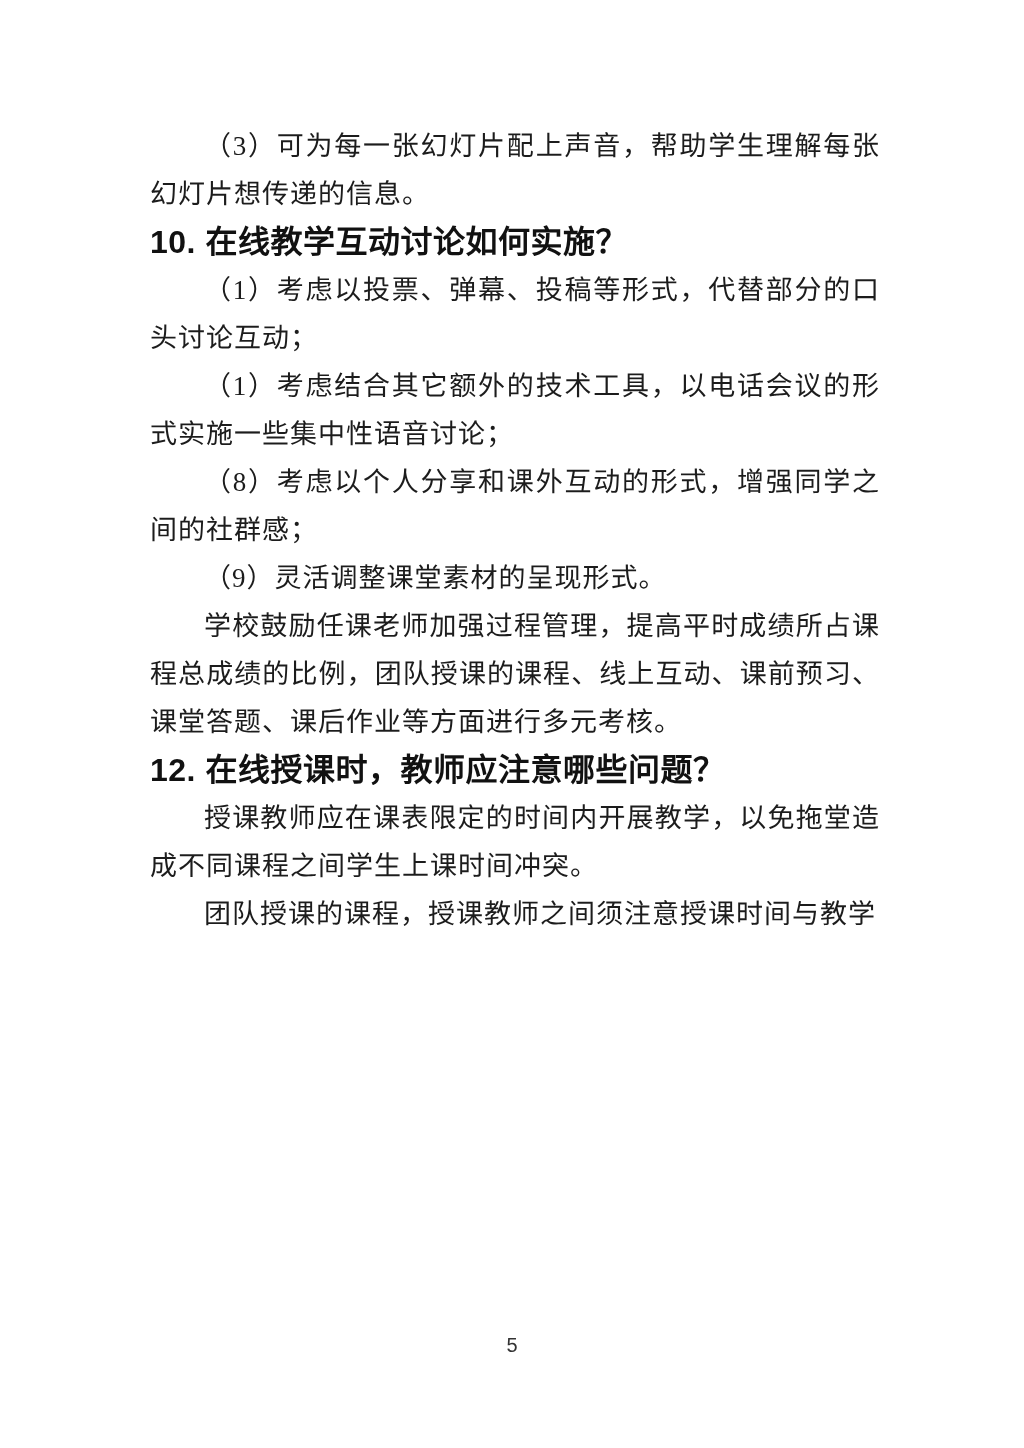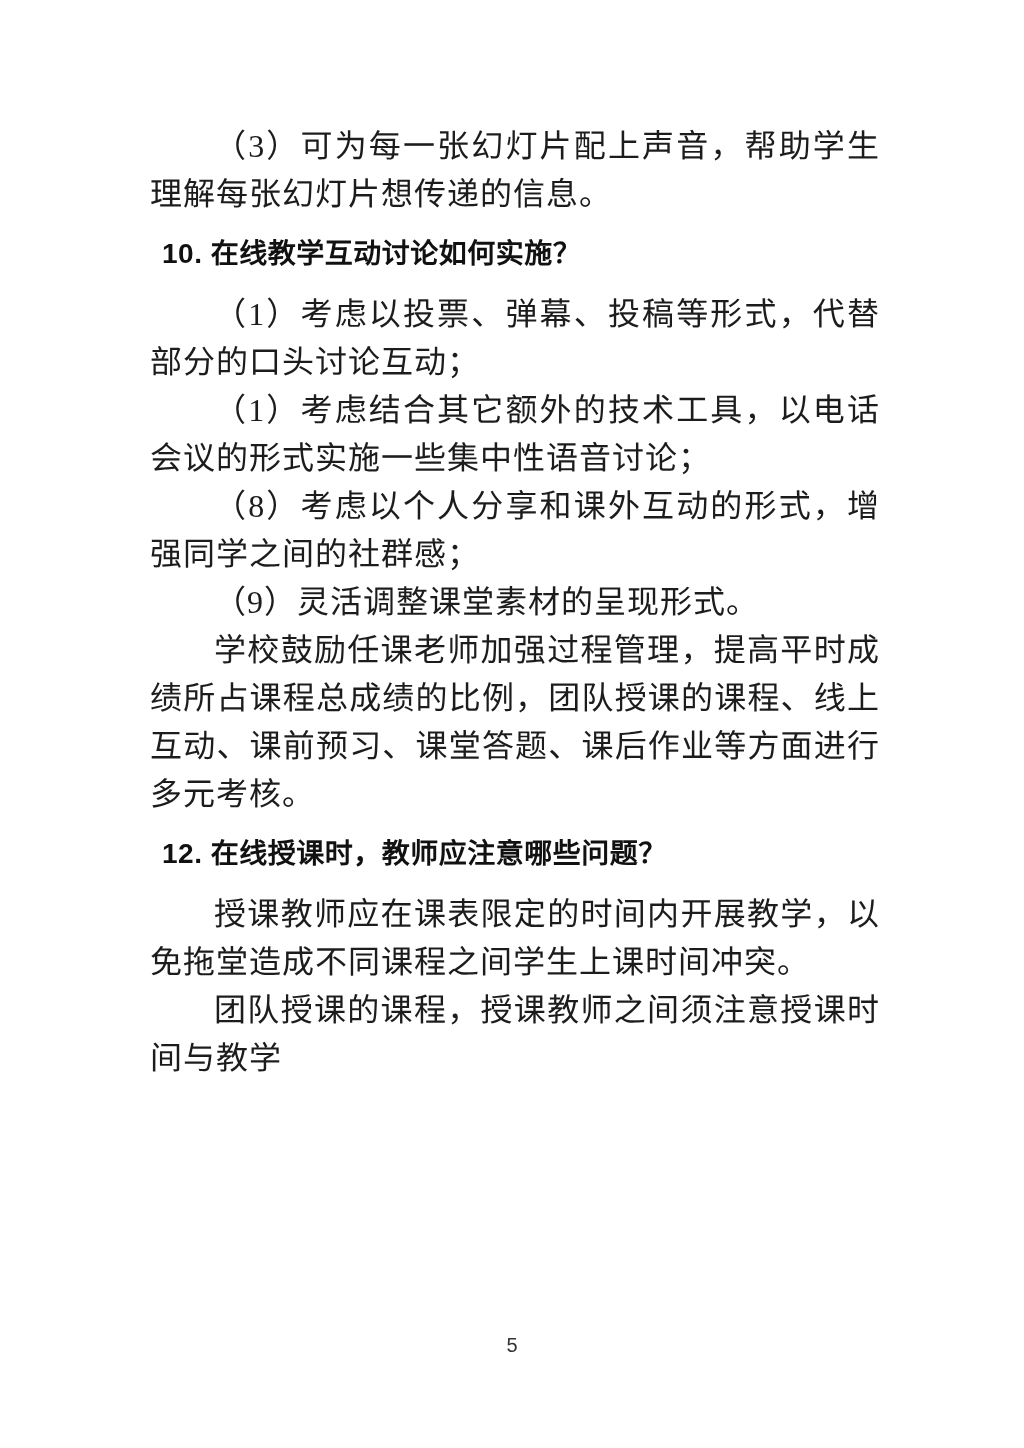--- a/index.html
+++ b/index.html
@@ -17,31 +17,31 @@
     color: #1c1c1c;
   }
   .content {
     position: absolute;
     left: 150px;
     top: 122px;
     width: 730px;
   }
   .body-par {
     margin: 0;
-    font-size: 32px;
+    font-size: 27px;
     line-height: 48px;
     text-align: justify;
     text-indent: 2em;
     letter-spacing: 1px;
     font-weight: 400;
   }
   .heading {
-    margin: 12px;
+    margin: 0;
     font-family: "Liberation Sans", "DejaVu Sans", sans-serif;
-    font-size: 28px;
+    font-size: 32px;
     line-height: 48px;
     font-weight: 700;
     color: #111111;
     letter-spacing: 0.5px;
     text-align: left;
   }
   .footer {
     position: absolute;
     left: 0;
     top: 1334px;

